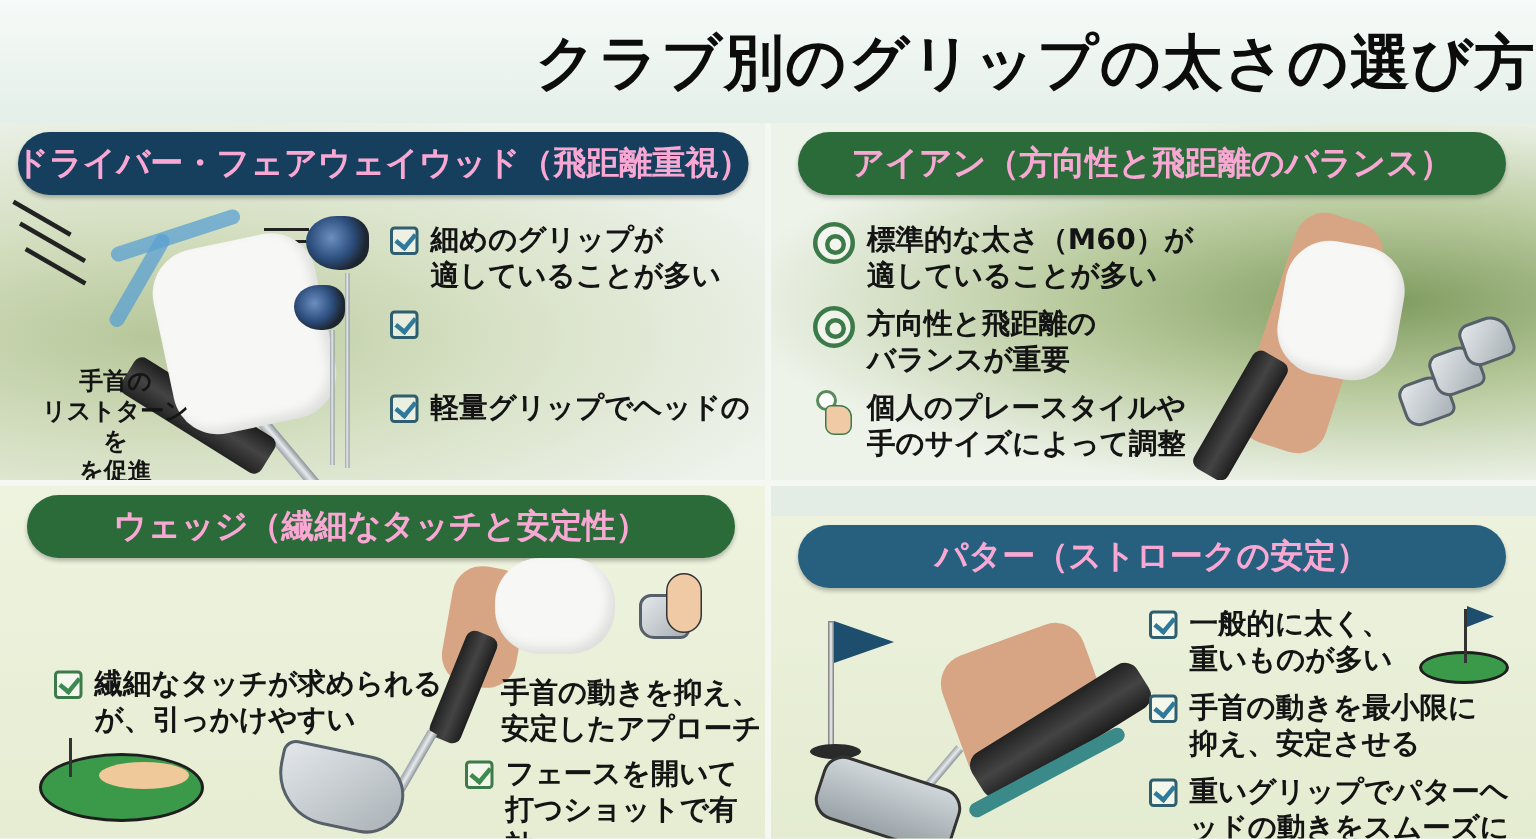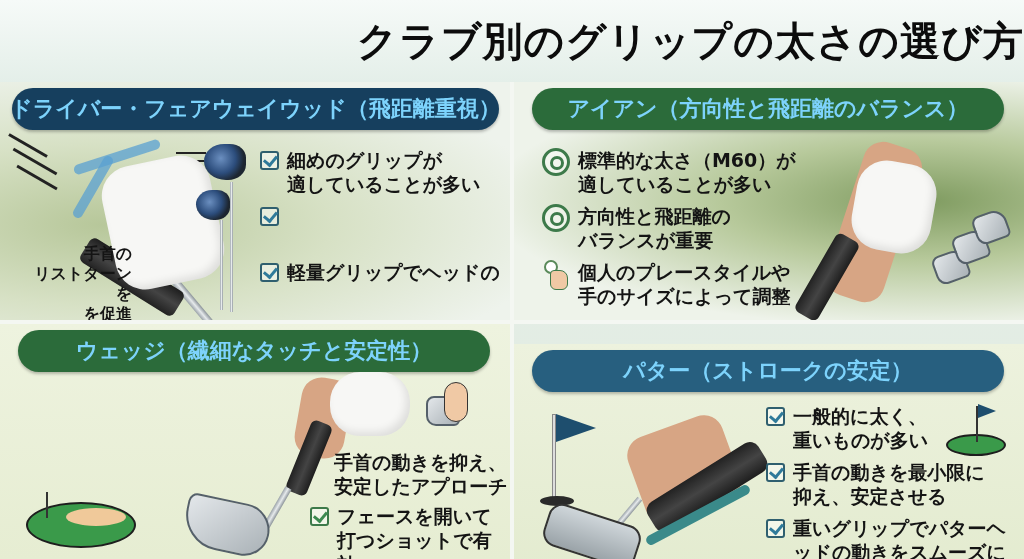--- a/index.html
+++ b/index.html
@@ -27,21 +27,21 @@
     background: radial-gradient(ellipse at 80% 50%, #7f9b60 0%, #b7c99b 35%, #eef3ea 75%); }
   .p3 { left: 0; top: 324px; width: 510px; height: 235px;
     background: linear-gradient(180deg, #eef3df 0%, #e6edd2 100%); }
   .p4 { left: 514px; top: 324px; width: 510px; height: 235px;
     background: linear-gradient(180deg, #edf2de 0%, #e3ebcf 100%); margin-top: 20px; }
   .divider-v { position: absolute; left: 510px; top: 82px; width: 4px; height: 477px; background: #f4f7f2; }
   .divider-h { position: absolute; left: 0; top: 320px; width: 1024px; height: 4px; background: #f4f7f2; }
 
   .pill {
     position: absolute; height: 42px; border-radius: 21px;
-    color: #7dd3fc; font-weight: bold; font-size: 22px;
+    color: #f9a8d4; font-weight: bold; font-size: 22px;
     display: flex; align-items: center; justify-content: center;
     white-space: nowrap;
     box-shadow: 0 2px 3px rgba(0,0,0,0.25);
   }
   .navy { background: #163f5e; }
   .green { background: #2b6b3a; }
   .teal { background: #275f7f; }
 
   .item { position: absolute; display: flex; align-items: flex-start; }
   .item .txt { font-size: 19px; font-weight: bold; line-height: 24px; color: #141414; }
@@ -112,21 +112,21 @@
   <div class="arrow-dbl" style="left:72px; top:70px; width:90px; transform:rotate(-18deg);"></div>
   <div class="arrow-dbl" style="left:58px; top:100px; width:70px; transform:rotate(-60deg);"></div>
   <div class="shaft" style="left:180px; top:150px; width:8px; height:120px; transform:rotate(-40deg);"></div>
   <div class="grip" style="left:118px; top:140px; width:28px; height:110px; transform:rotate(-58deg);"></div>
   <div class="glove" style="left:108px; top:78px; width:110px; height:125px; transform:rotate(-12deg);"></div>
   <div class="wood" style="left:204px; top:62px; width:42px; height:36px;"></div>
   <div class="wood" style="left:196px; top:108px; width:34px; height:30px;"></div>
   <div class="shaft" style="left:230px; top:100px; width:3px; height:130px;"></div>
   <div class="shaft" style="left:220px; top:138px; width:3px; height:90px;"></div>
 
-  <div class="caption" style="left:22px; top:162px; width:110px;text-align:right;">
+  <div class="caption" style="left:22px; top:162px; width:110px;">
     <div>手首の</div>
     <div>リストターンを</div>
     <div>を促進</div>
   </div>
 
   <div class="item" style="left:260px; top:66px;">
     <span class="check"></span>
     <div class="txt">
         <div>細めのグリップが</div>
         <div>適していることが多い</div>
@@ -185,20 +185,27 @@
 
   <div class="skin" style="left:298px; top:54px; width:50px; height:80px; transform:rotate(10deg);"></div>
   <div class="glove" style="left:330px; top:48px; width:80px; height:64px;"></div>
   <div class="grip" style="left:298px; top:96px; width:22px; height:76px; transform:rotate(22deg);"></div>
   <div class="shaft" style="left:270px; top:160px; width:7px; height:60px; transform:rotate(30deg);"></div>
   <div class="iron" style="left:184px; top:176px; width:86px; height:52px; transform:rotate(12deg); border-radius:10px 30px 28px 40px;"></div>
 
   <div class="iron" style="left:426px; top:72px; width:34px; height:30px;"></div>
   <div class="skin" style="left:444px; top:58px; width:24px; height:40px; background:#f0c9a5; border:1.5px solid #333;"></div>
 
+  <div class="item" style="left:36px; top:120px;">
+    <span class="check g"></span>
+    <div class="txt">
+        <div>繊細なタッチが求められる</div>
+        <div>が、引っかけやすい</div>
+      </div>
+  </div>
   <div class="caption big" style="left:334px; top:126px;">
     <div>手首の動きを抑え、</div>
     <div>安定したアプローチ</div>
   </div>
   <div class="item" style="left:310px; top:180px;">
     <span class="check g"></span>
     <div class="txt">
         <div>フェースを開いて</div>
         <div>打つショットで有効</div>
       </div>

